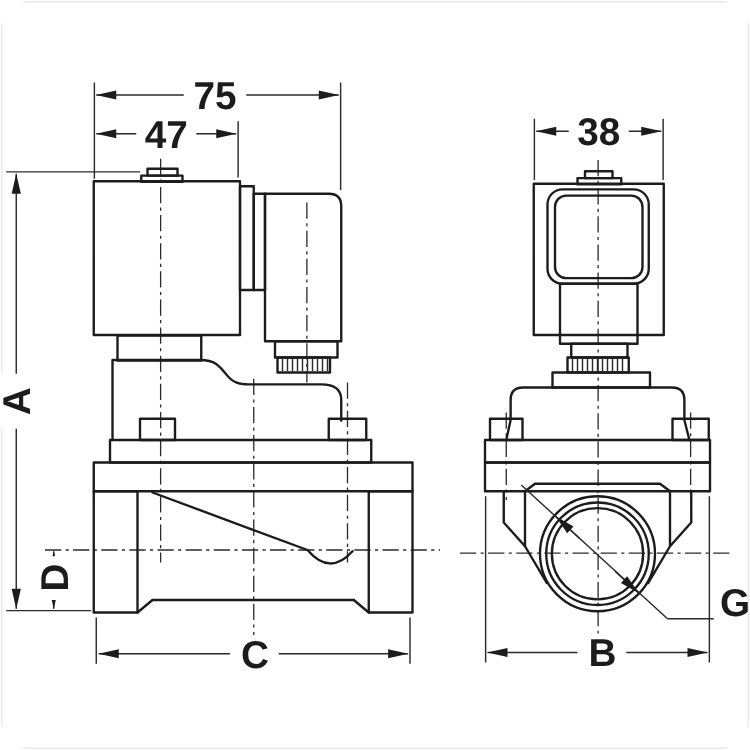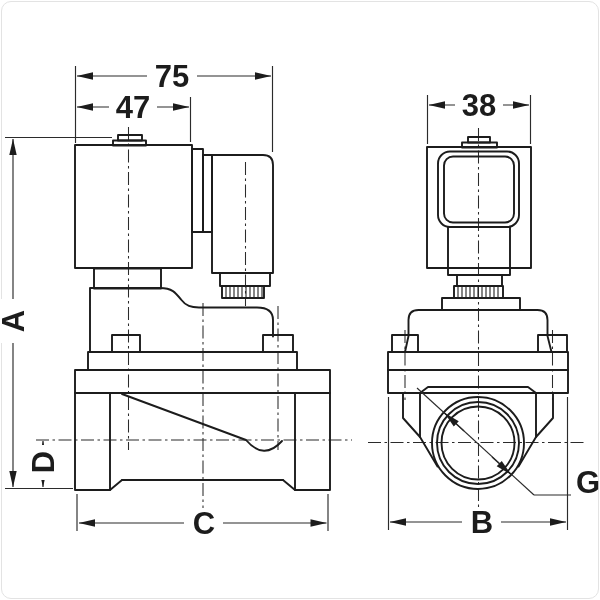--- a/index.html
+++ b/index.html
@@ -1,16 +1,16 @@
 <!DOCTYPE html>
 <html><head>
 <meta charset="utf-8">
 <style>
   html,body{margin:0;padding:0;background:#ffffff;}
-  .stage{width:600px;height:600px;position:relative;background:#ffffff;overflow:hidden;}
+  .stage{width:600px;height:600px;position:relative;background:#ffffff;overflow:hidden;border-radius:27px;}
   .frame{position:absolute;inset:1px;border:1px solid #e3e3e3;border-radius:10px;}
   svg{position:absolute;left:0;top:0;}
   svg text{font-family:"Liberation Sans","DejaVu Sans",sans-serif;font-weight:bold;fill:#1c1c1c;}
   .dimtxt{font-size:31px;}
   .obj{stroke:#1c1c1c;stroke-width:1.9;fill:none;stroke-linejoin:round;stroke-linecap:round;}
   .thin{stroke:#2b2b2b;stroke-width:1.15;fill:none;}
   .cl{stroke:#2b2b2b;stroke-width:1.05;fill:none;stroke-dasharray:13 3.5 2.5 3.5;}
   .wout{fill:#ffffff;stroke:none;}
 </style>
 </head>

